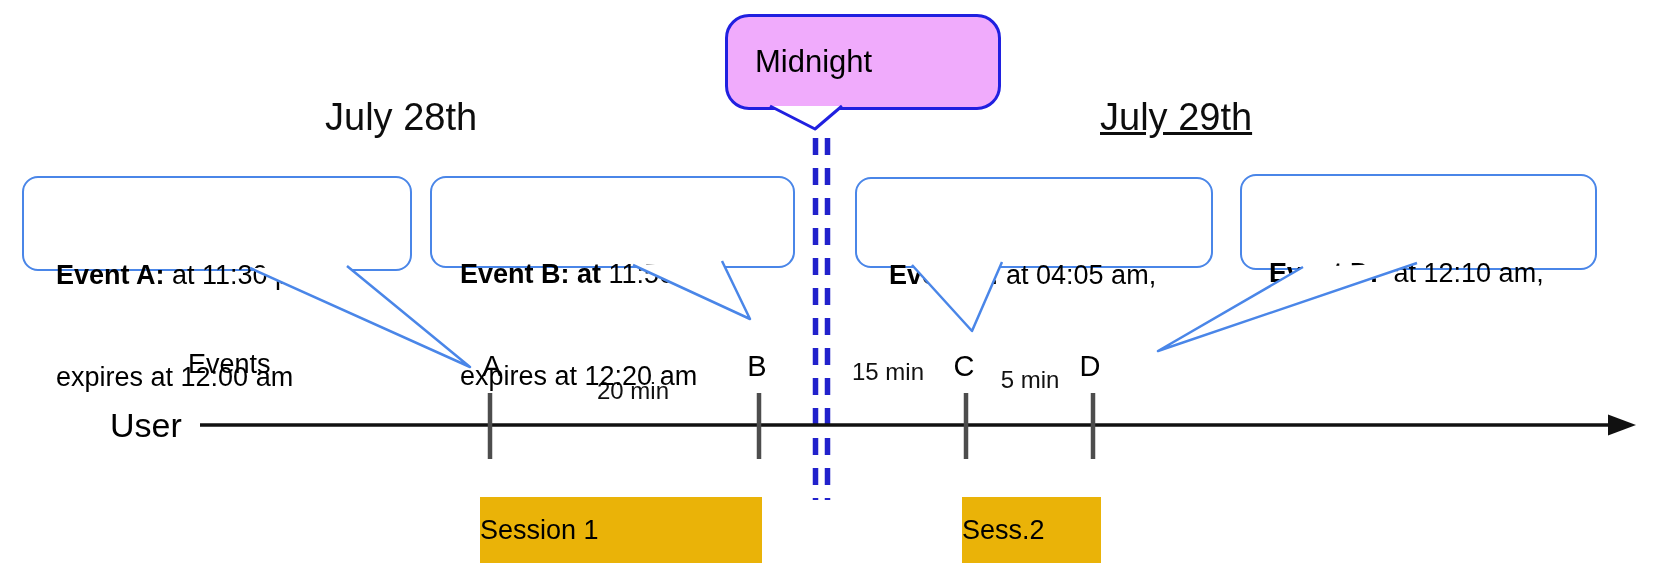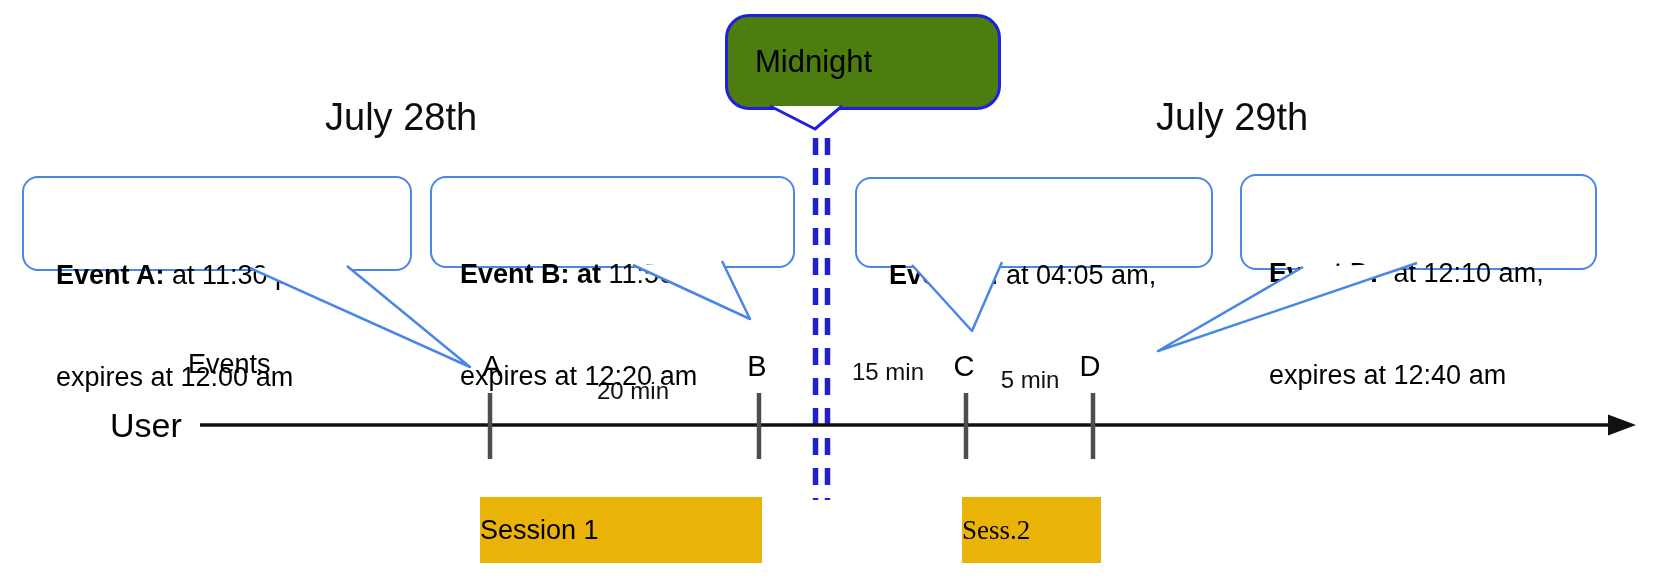--- a/index.html
+++ b/index.html
@@ -4,25 +4,25 @@
 <style>
   html,body{margin:0;padding:0;background:#ffffff;}
   #stage{
     position:relative;width:1668px;height:578px;background:#ffffff;overflow:hidden;
     font-family:"Liberation Sans", sans-serif;color:#000;
   }
   .abs{position:absolute;}
   
   .date-label{font-size:38px;color:#0d0d0d;white-space:nowrap;}
   #date-left{left:325px;top:96px;}
-  #date-right{left:1156px;top:96px;}
+  #date-right{left:1100px;top:96px;text-decoration:underline;}
   
   #midnight-bubble{
     left:725px;top:14px;width:276px;height:96px;box-sizing:border-box;
-    border:3px solid #2020e0;border-radius:24px;background:#4d7c0f;
+    border:3px solid #2020e0;border-radius:24px;background:#f0abfc;
     display:flex;align-items:center;padding-left:27px;z-index:1;
   }
   #midnight-bubble .bubble-text{font-size:31px;}
   
   .callout{
     box-sizing:border-box;background:#fff;border:2.5px solid #4a86e8;border-radius:16px;
     z-index:1;font-size:27px;line-height:34px;white-space:pre-wrap;
   }
   .callout .line{white-space:pre-wrap;}
   .callout b{font-weight:700;}
@@ -41,21 +41,21 @@
   .gap-label{font-size:24px;transform:translateX(-50%);color:#111;}
   #gap-ab{left:633px;top:340px;margin-top:37px;}
   #gap-bc{left:888px;top:358px;}
   #gap-cd{left:1030px;top:366px;}
   
   .session-box{
     background:#eab308;z-index:1;display:flex;align-items:center;justify-content:flex-start;
     font-size:27px;color:#000;
   }
   #session-1{left:480px;top:497px;width:282px;height:66px;}
-  #session-2{left:962px;top:497px;width:139px;height:66px;font-family:Liberation Serif, serif;}
+  #session-2{left:962px;top:497px;width:139px;height:66px;}
   
   #overlay{left:0;top:0;width:1668px;height:578px;z-index:2;pointer-events:none;}
 </style>
 </head>
 <body>
 
 <div id="stage">
 
   <div class="abs date-label" id="date-left">July 28th</div>
   <div class="abs date-label" id="date-right">July 29th</div>
@@ -70,21 +70,20 @@
   </div>
   <div class="abs callout" id="callout-b">
     <div class="line"><b>Event B: at</b><span> 11:50 pm,</span></div>
     <div class="line">expires at 12:20 am</div>
   </div>
   <div class="abs callout" id="callout-c">
     <div class="line"><b>Event C:</b><span> at 04:05 am,</span></div>
   </div>
   <div class="abs callout" id="callout-d">
     <div class="line"><b>Event D:</b><span>  at 12:10 am,</span></div>
-    <div class="line">expires at 12:40 am</div>
   </div>
 
   <div class="abs" id="events-label">Events</div>
   <div class="abs" id="user-label">User</div>
 
   <div class="abs marker" id="marker-a">A</div>
   <div class="abs marker" id="marker-b">B</div>
   <div class="abs marker" id="marker-c">C</div>
   <div class="abs marker" id="marker-d">D</div>
 

